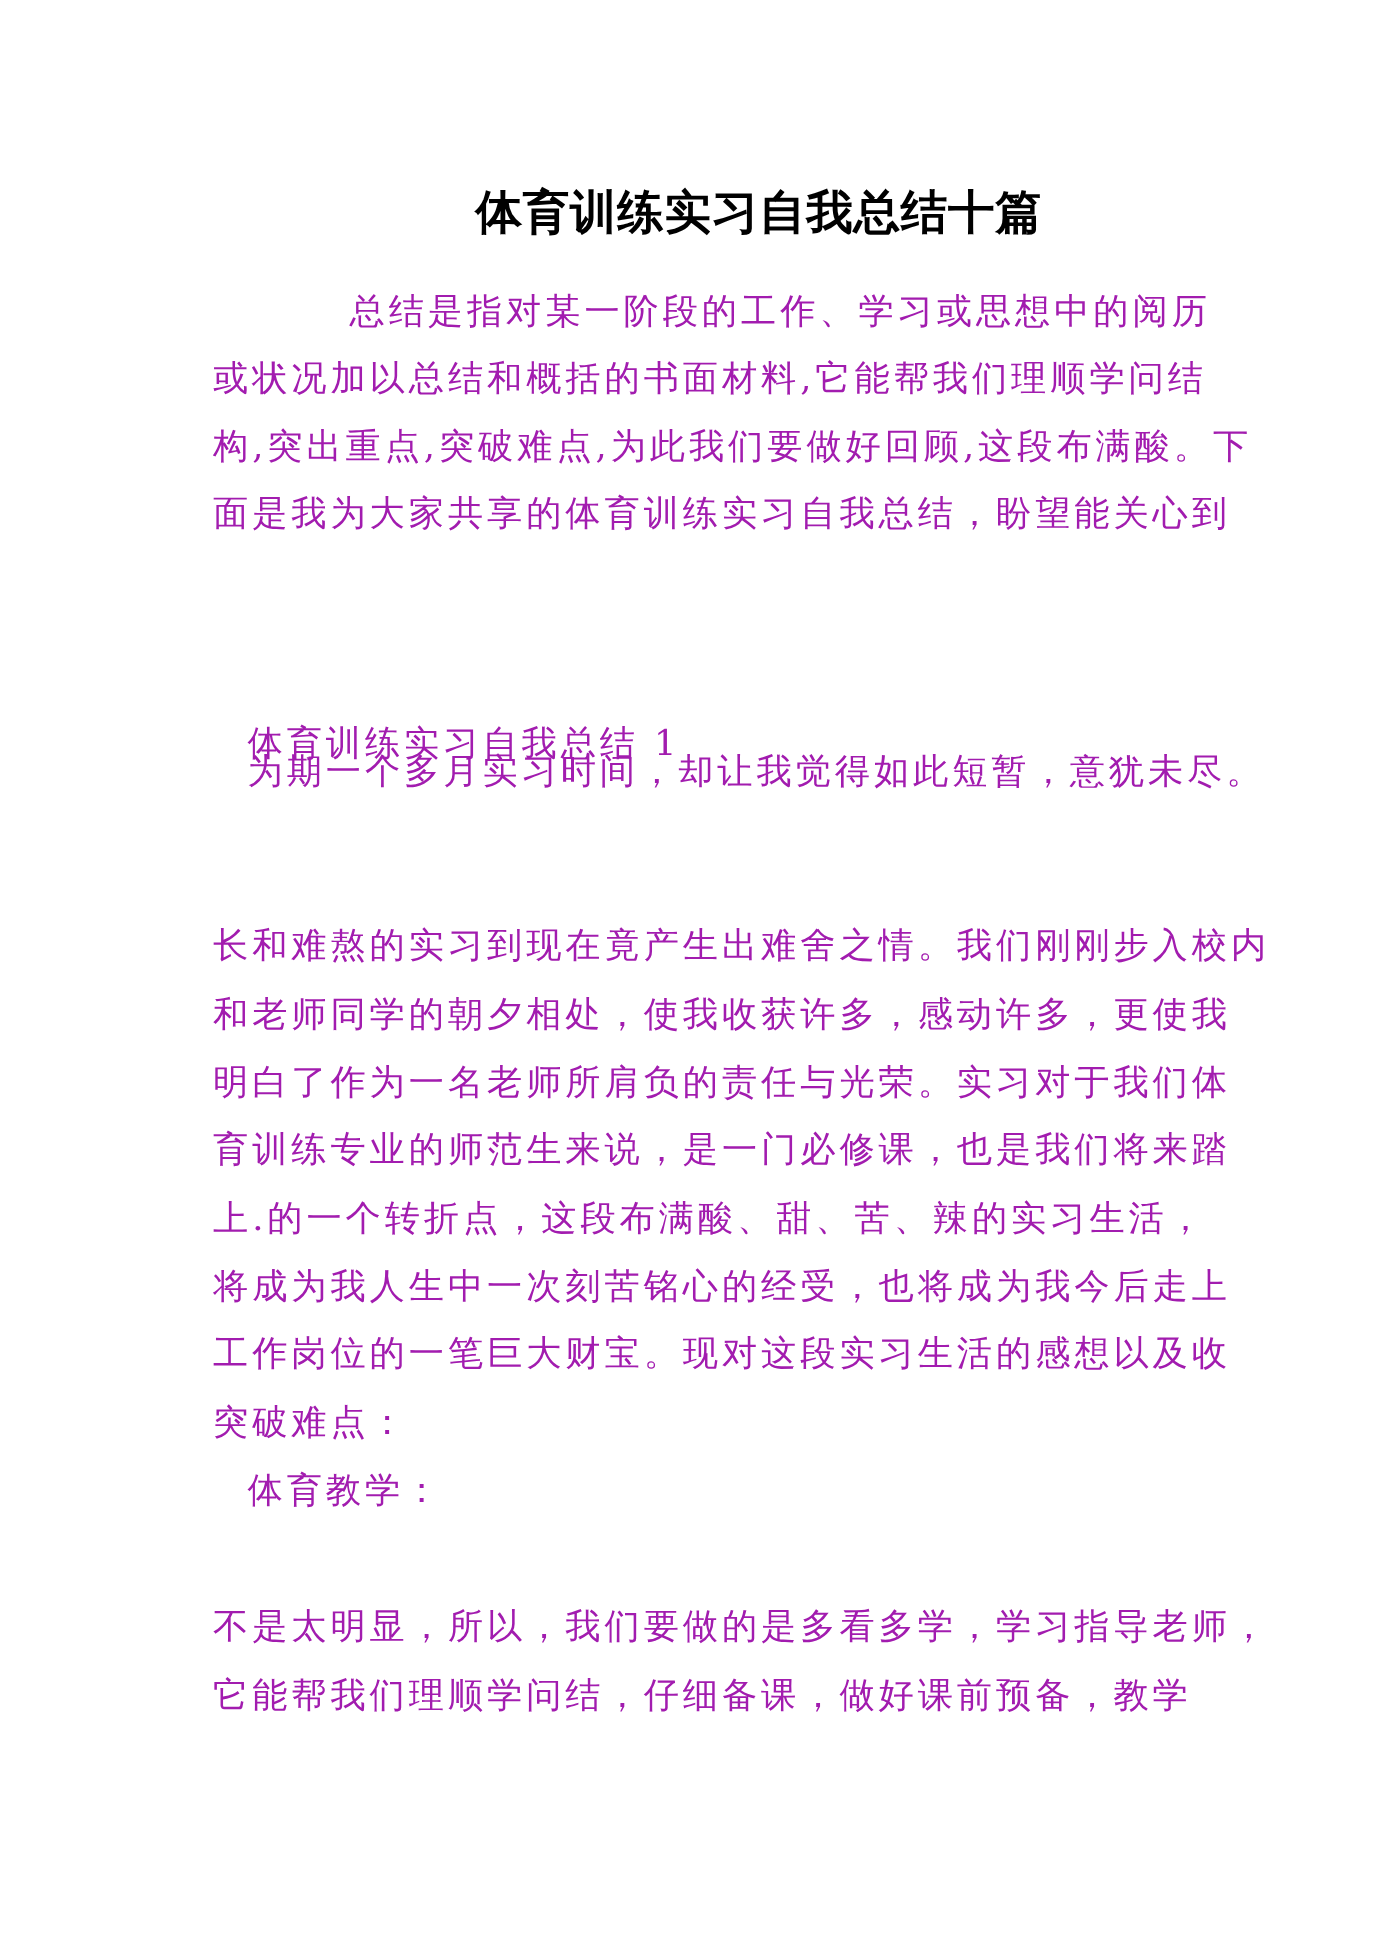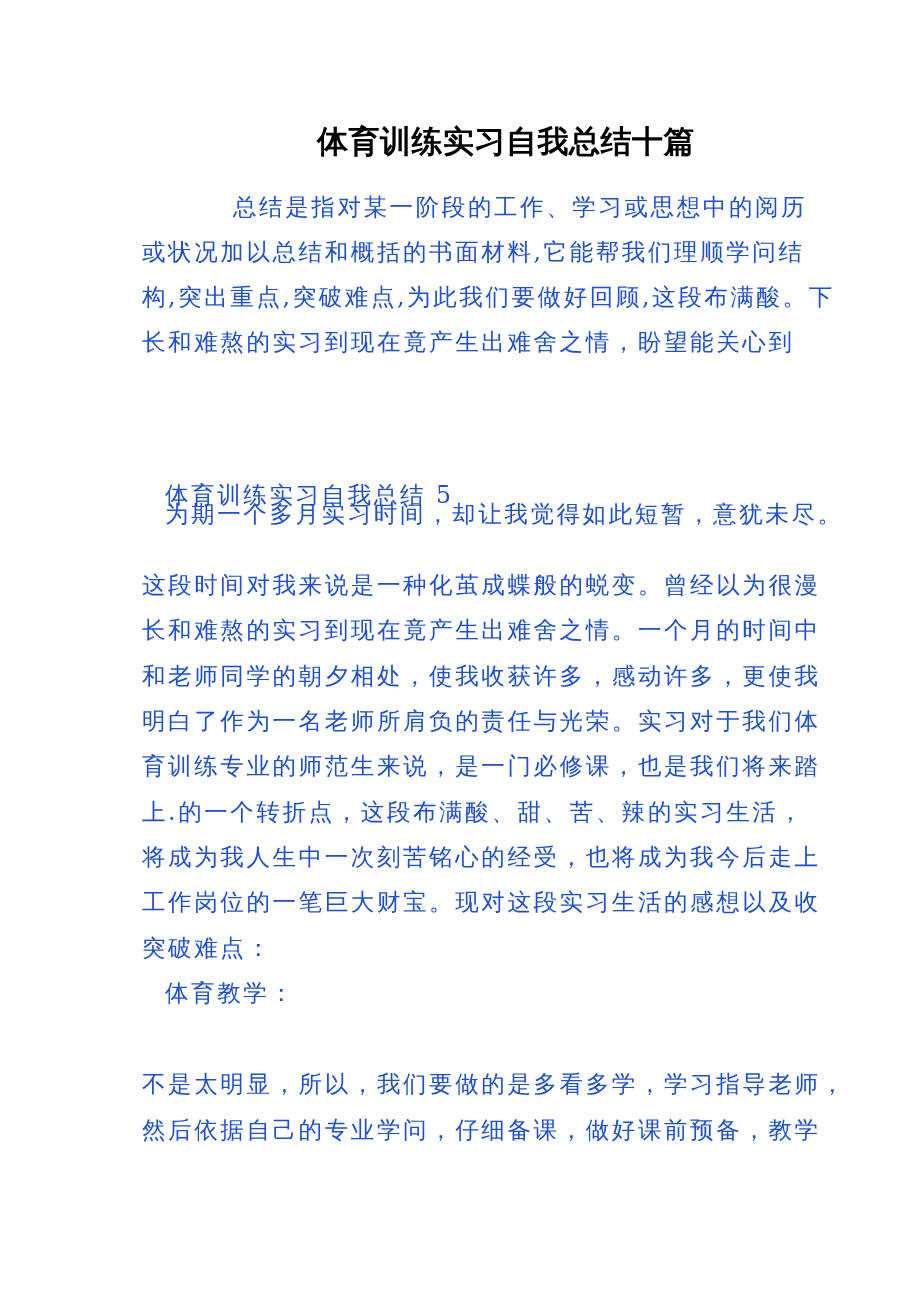--- a/index.html
+++ b/index.html
@@ -37,46 +37,45 @@
       padding-left: 46px;
     }
     .line {
       position: absolute;
       left: 142px;
       width: 640px;
       font-size: 23.5px;
       line-height: 30px;
       white-space: nowrap;
       letter-spacing: 2.6px;
-      color: #1d4ed8;
+      color: #a21caf;
     }
     .indent-big { left: 233px; }
     .indent-small { left: 165px; }
   </style>
 </head>
 <body>
 
 <div class="page">
   <div class="title" style="top:120px">体育训练实习自我总结十篇</div>
 
   <div class="line indent-big" style="top:192px">总结是指对某一阶段的工作、学习或思想中的阅历</div>
   <div class="line" style="top:237px">或状况加以总结和概括的书面材料,它能帮我们理顺学问结</div>
   <div class="line" style="top:282px">构,突出重点,突破难点,为此我们要做好回顾,这段布满酸。下</div>
-  <div class="line" style="top:327px">长和难熬的实习到现在竟产生出难舍之情，盼望能关心到</div>
+  <div class="line" style="top:327px">面是我为大家共享的体育训练实习自我总结，盼望能关心到</div>
 
-  <div class="line indent-small" style="top:480px">体育训练实习自我总结 5</div>
+  <div class="line indent-small" style="top:480px">体育训练实习自我总结 1</div>
 
   <div class="line indent-small" style="top:499px">为期一个多月实习时间，却让我觉得如此短暂，意犹未尽。</div>
-  <div class="line" style="top:570px">这段时间对我来说是一种化茧成蝶般的蜕变。曾经以为很漫</div>
-  <div class="line" style="top:615px">长和难熬的实习到现在竟产生出难舍之情。一个月的时间中</div>
+  <div class="line" style="top:615px">长和难熬的实习到现在竟产生出难舍之情。我们刚刚步入校内</div>
   <div class="line" style="top:706px">明白了作为一名老师所肩负的责任与光荣。实习对于我们体</div>
   <div class="line" style="top:661px">和老师同学的朝夕相处，使我收获许多，感动许多，更使我</div>
   <div class="line" style="top:751px">育训练专业的师范生来说，是一门必修课，也是我们将来踏</div>
   <div class="line" style="top:797px">上.的一个转折点，这段布满酸、甜、苦、辣的实习生活，</div>
   <div class="line" style="top:842px">将成为我人生中一次刻苦铭心的经受，也将成为我今后走上</div>
   <div class="line" style="top:887px">工作岗位的一笔巨大财宝。现对这段实习生活的感想以及收</div>
   <div class="line" style="top:933px">突破难点：</div>
 
   <div class="line indent-small" style="top:978px">体育教学：</div>
 
   <div class="line" style="top:1069px">不是太明显，所以，我们要做的是多看多学，学习指导老师，</div>
-  <div class="line" style="top:1115px">然后依据自己的专业学问，仔细备课，做好课前预备，教学</div>
+  <div class="line" style="top:1115px">它能帮我们理顺学问结，仔细备课，做好课前预备，教学</div>
 </div>
 
 </body></html>

